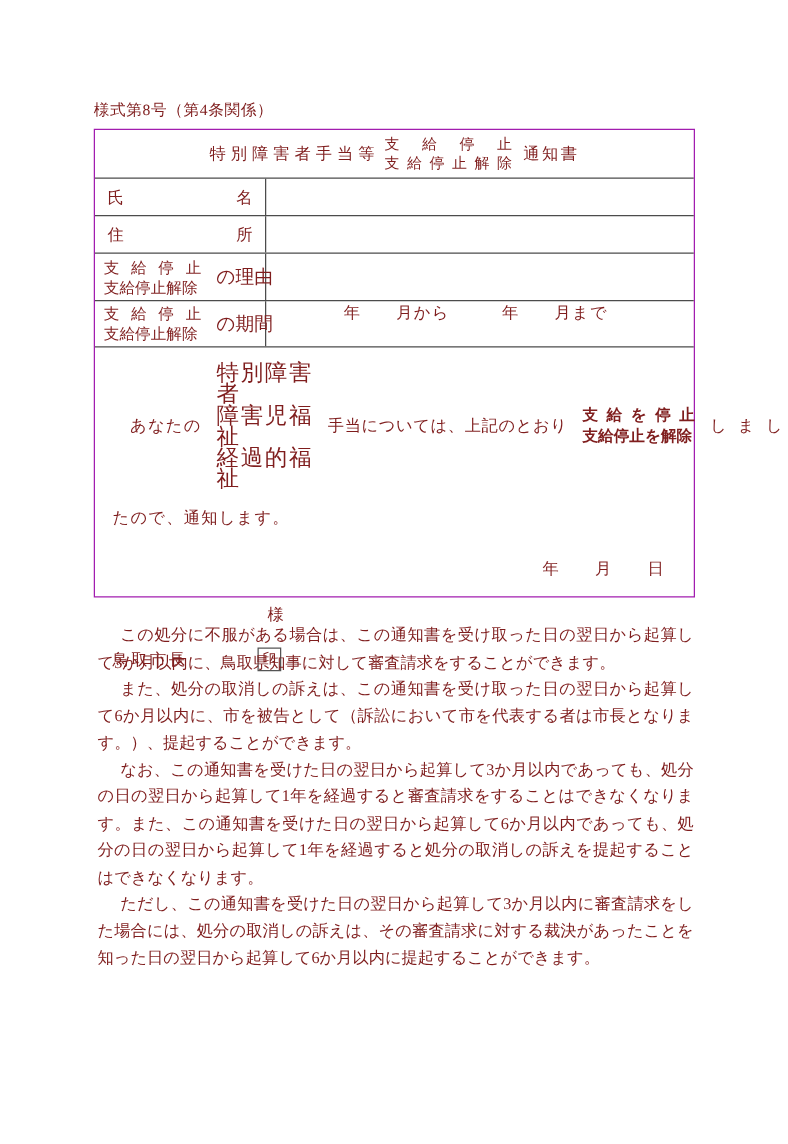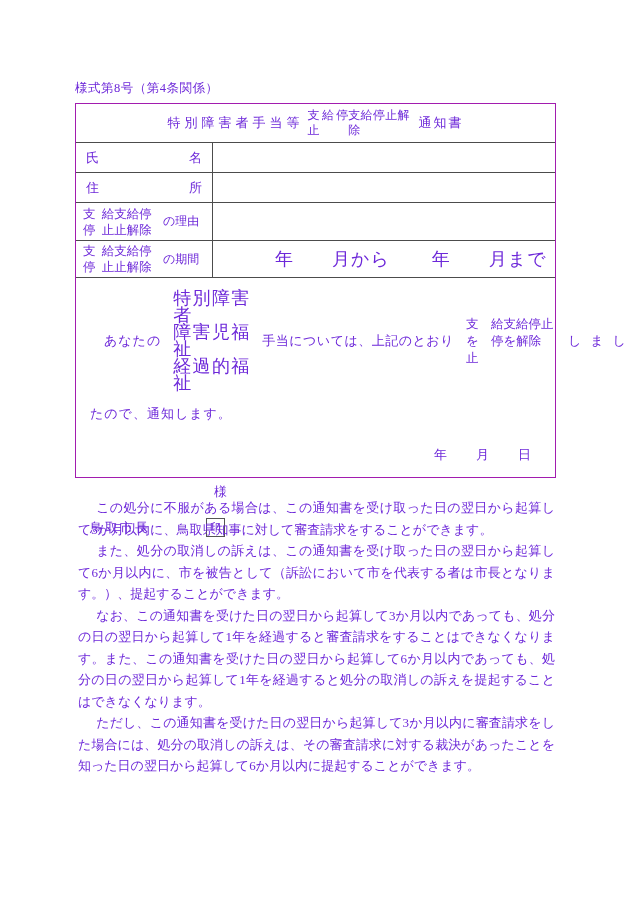--- a/index.html
+++ b/index.html
@@ -1,21 +1,21 @@
 <!DOCTYPE html>
 <html><head>
 <meta charset="utf-8">
 <style>
   html,body{margin:0;padding:0;}
   body{background:#ffffff;}
   .page{
     position:relative;
     width:630px;height:915px;
     background:#ffffff;
-    color:#6d28d9;
+    color:#7f1d1d;
     font-family:"Liberation Serif","DejaVu Serif",serif;
     overflow:hidden;
   }
   *{box-sizing:border-box;}
 
   .form-number{
     position:absolute;left:75px;top:80px;
     font-size:12.5px;letter-spacing:0.5px;
   }
 
@@ -27,59 +27,59 @@
   }
   .row{display:flex;border-top:1px solid #4c4c4c;}
   .row:first-child{border-top:none;}
 
   .title-row{
     height:38px;align-items:center;justify-content:center;
     font-size:13px;
   }
   .title-prefix{letter-spacing:4px;}
   .stack2{
-    display:flex;flex-direction:row;justify-content:space-between;
+    display:flex;flex-direction:column;justify-content:space-between;
   }
   .title-stack{width:102px;margin:0 9px 0 4px;font-size:12px;line-height:15px;}
   .jlast{text-align:justify;text-align-last:justify;}
   .title-suffix{letter-spacing:2px;}
 
   .label-cell{
     width:137px;flex:none;
     border-right:1px solid #4c4c4c;
     display:flex;align-items:center;
     font-size:13px;
     padding:0 10px;
   }
-  .value-cell{flex:1;display:flex;align-items:center;font-size:18px;}
+  .value-cell{flex:1;display:flex;align-items:flex-start;font-size:13px;}
 
   .name-row,.addr-row{height:30px;}
   .name-row .label-cell,.addr-row .label-cell{justify-content:space-between;}
 
   .reason-row{height:38px;}
   .period-row{height:37px;}
   .stack-label{padding:0 5px 0 7px;}
   .stack-label .stk{width:78px;font-size:12.5px;line-height:16px;flex:none;}
-  .stack-label .lab-suffix{font-size:12px;margin-left:2px;flex:none;}
+  .stack-label .lab-suffix{font-size:15px;margin-left:12px;flex:none;}
 
   .period-row .value-cell{padding-left:62px;}
   .period-from{letter-spacing:1px;}
   .period-to{margin-left:42px;letter-spacing:1px;}
 
   
   .body-row{height:200px;display:block;padding:12px 14px 0 14px;font-size:13px;}
   .sentence-line{display:flex;align-items:center;margin-left:14px;}
   .lead{letter-spacing:1px;flex:none;}
   .stack3{
     display:flex;flex-direction:column;justify-content:center;
     width:76px;margin-left:12px;flex:none;
     font-size:18px;line-height:17px;
   }
   .mid{margin-left:13px;flex:none;letter-spacing:0.5px;}
-  .action-stack{width:90px;margin-left:12px;font-size:12.5px;line-height:17px;flex:none;}
+  .action-stack{width:90px;margin-left:12px;font-size:12.5px;line-height:17px;flex:none;font-weight:bold;}
   .tail{margin-left:12px;letter-spacing:9px;flex:none;}
   .cont-line{margin-top:13px;letter-spacing:1px;}
   .date-line{margin-top:23px;text-align:right;padding-right:9px;letter-spacing:1px;}
   .addressee{margin-top:19px;margin-left:124px;}
   .issuer-line{
     margin-top:17px;display:flex;justify-content:flex-start;align-items:center;
     padding-right:13px;
   }
   .issuer{letter-spacing:2px;}
   .seal-box{

